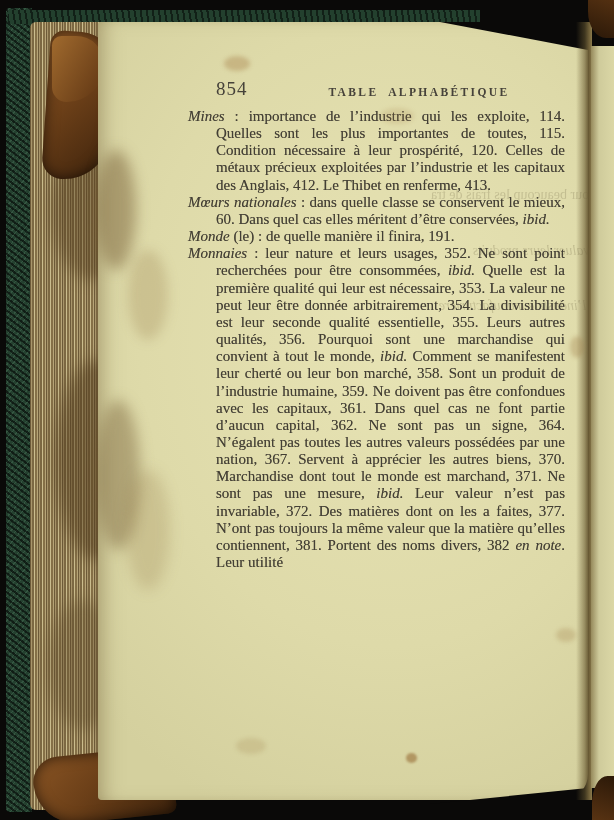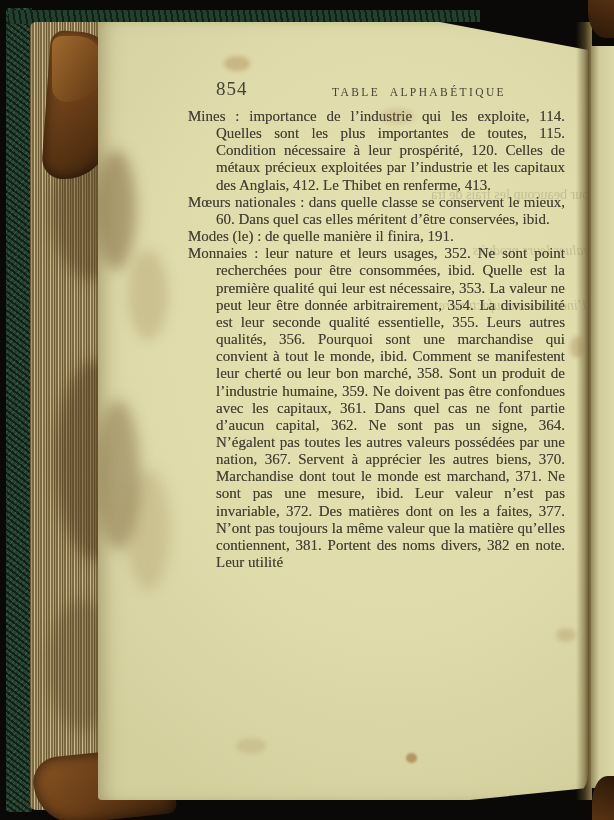--- a/index.html
+++ b/index.html
@@ -85,29 +85,29 @@
   .stain.e{left:556px;top:628px;width:20px;height:14px;background:rgba(150,112,58,.24);}
   .stain.f{left:236px;top:738px;width:30px;height:16px;background:rgba(150,115,60,.18);}
   .stain.g{left:128px;top:250px;width:40px;height:90px;background:rgba(135,105,55,.22);filter:blur(6px);}
   .stain.h{left:126px;top:470px;width:44px;height:120px;background:rgba(135,105,55,.2);filter:blur(7px);}
   
   .header-pageno{
     position:absolute;left:118px;top:56px;font-size:19px;letter-spacing:1px;color:#46423a;
   }
   .header-title{
     position:absolute;left:196px;top:64px;width:250px;text-align:center;
-    font-size:11.5px;letter-spacing:2.4px;word-spacing:5px;color:#46423a;font-weight:normal;
+    font-size:11.5px;letter-spacing:2.4px;word-spacing:5px;color:#46423a;font-weight:bold;
   }
   .text-col{
     position:absolute;left:90px;top:86px;width:377px;color:#433f35;
     font-size:15px;line-height:17.15px;text-align:justify;
     text-shadow:0 0 .4px rgba(62,56,44,.55);
   }
   .entry{margin:0;padding-left:28px;text-indent:-28px;}
-  .entry .it{}
+  .entry .it{font-style:italic;}
   
   .ghost{
     position:absolute;color:#8d8660;opacity:.34;filter:blur(.6px);
     transform:scaleX(-1);font-size:14px;white-space:nowrap;
   }
   .ghost.g1{left:190px;top:165px;width:370px;text-align:left;}
   .ghost.g2{left:230px;top:221px;width:330px;text-align:left;font-style:italic;}
   .ghost.g3{left:200px;top:276px;width:340px;text-align:left;font-style:italic;}
 </style>
 </head>
@@ -132,21 +132,21 @@
     <div class="ghost g1">considérer pour beaucoup les frais de tra</div>
     <div class="ghost g2">Manière d’évaluer leurs produits</div>
     <div class="ghost g3">factures, l’industrie manufacturière</div>
 
     <div class="header-pageno">854</div>
     <div class="header-title">TABLE ALPHABÉTIQUE</div>
 
     <div class="text-col">
         <p class="entry"><span class="it">Mines</span><span> : importance de l’industrie qui les exploite, 114. Quelles sont les plus importantes de toutes, 115. Condition nécessaire à leur prospérité, 120. Celles de métaux précieux exploitées par l’industrie et les capitaux des Anglais, 412. Le Thibet en renferme, 413.</span></p>
         <p class="entry"><span class="it">Mœurs nationales</span><span> : dans quelle classe se conservent le mieux, 60. Dans quel cas elles méritent d’être conservées, </span><span class="it">ibid.</span></p>
-        <p class="entry"><span class="it">Modes</span><span> (le) : de quelle manière il finira, 191.</span></p>
+        <p class="entry"><span class="it">Monde</span><span> (le) : de quelle manière il finira, 191.</span></p>
         <p class="entry"><span class="it">Monnaies</span><span> : leur nature et leurs usages, 352. Ne sont point recherchées pour être consommées, </span><span class="it">ibid.</span><span> Quelle est la première qualité qui leur est nécessaire, 353. La valeur ne peut leur être donnée arbitrairement, 354. La divisibilité est leur seconde qualité essentielle, 355. Leurs autres qualités, 356. Pourquoi sont une marchandise qui convient à tout le monde, </span><span class="it">ibid.</span><span> Comment se manifestent leur cherté ou leur bon marché, 358. Sont un produit de l’industrie humaine, 359. Ne doivent pas être confondues avec les capitaux, 361. Dans quel cas ne font partie d’aucun capital, 362. Ne sont pas un signe, 364. N’égalent pas toutes les autres valeurs possédées par une nation, 367. Servent à apprécier les autres biens, 370. Marchandise dont tout le monde est marchand, 371. Ne sont pas une mesure, </span><span class="it">ibid.</span><span> Leur valeur n’est pas invariable, 372. Des matières dont on les a faites, 377. N’ont pas toujours la même valeur que la matière qu’elles contiennent, 381. Portent des noms divers, 382 </span><span class="it">en note</span><span>. Leur utilité</span></p>
       </div>
   </div>
 
   <div class="stack-shade s4"></div>
   <div class="stack-shade s5"></div>
 
   <div class="top-wedge"></div>
   <div class="bottom-wedge"></div>
   <div class="gutter"></div>

